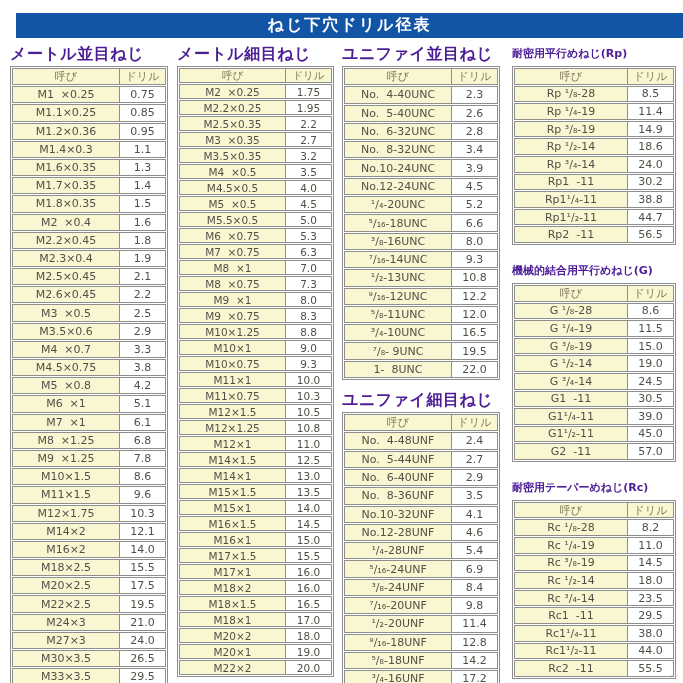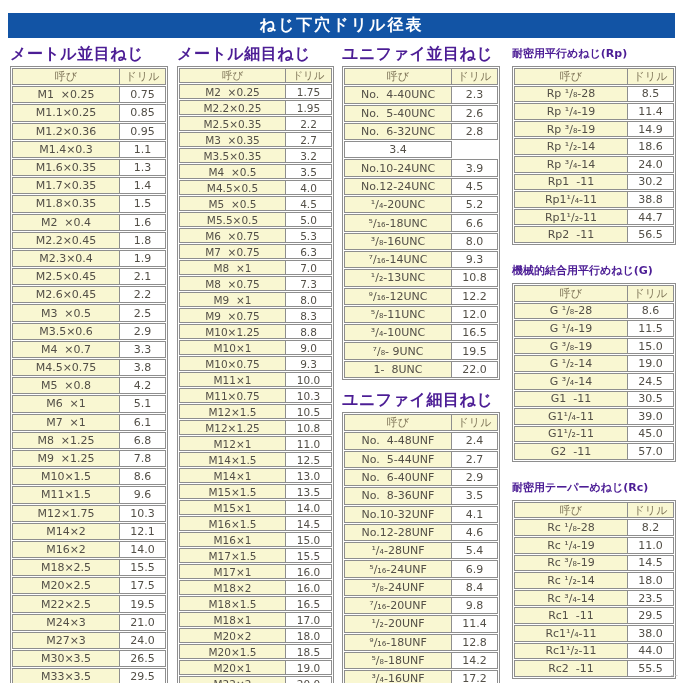--- a/index.html
+++ b/index.html
@@ -2,21 +2,21 @@
 <html><head>
 <meta charset="utf-8">
 <style>
   html,body{margin:0;padding:0;background:#fff;}
   #page{
     position:relative;width:683px;height:683px;background:#ffffff;
     font-family:"DejaVu Sans",sans-serif;color:#534f47;overflow:hidden;
   }
   
   #title-bar{
-    position:absolute;left:8px;top:13px;width:667px;height:25px;
+    position:absolute;left:16px;top:13px;width:667px;height:25px;
     background:#1254a5;color:#ffffff;font-weight:bold;font-size:16px;
     display:flex;align-items:center;justify-content:center;letter-spacing:2px;
   }
   
   .col{position:absolute;top:44px;}
   #col1{left:10px;width:158px;}
   #col2{left:177px;width:157px;}
   #col3{left:342px;width:158px;}
   #col4{left:512px;width:164px;}
   .sec-title{
@@ -343,24 +343,20 @@
         </div>
         <div class="trow">
           <div class="cell c0">M18×1</div>
           <div class="cell c1">17.0</div>
         </div>
         <div class="trow">
           <div class="cell c0">M20×2</div>
           <div class="cell c1">18.0</div>
         </div>
         <div class="trow">
-          <div class="cell c0">M20×1.5</div>
-          <div class="cell c1">18.5</div>
-        </div>
-        <div class="trow">
           <div class="cell c0">M20×1</div>
           <div class="cell c1">19.0</div>
         </div>
         <div class="trow">
           <div class="cell c0">M22×2</div>
           <div class="cell c1">20.0</div>
         </div>
       </div>
   </div>
 
@@ -377,20 +373,21 @@
         </div>
         <div class="trow">
           <div class="cell c0">No.  5-40UNC</div>
           <div class="cell c1">2.6</div>
         </div>
         <div class="trow">
           <div class="cell c0">No.  6-32UNC</div>
           <div class="cell c1">2.8</div>
         </div>
         <div class="trow">
+          <div class="cell c0">No.  8-32UNC</div>
           <div class="cell c1">3.4</div>
         </div>
         <div class="trow">
           <div class="cell c0">No.10-24UNC</div>
           <div class="cell c1">3.9</div>
         </div>
         <div class="trow">
           <div class="cell c0">No.12-24UNC</div>
           <div class="cell c1">4.5</div>
         </div>

